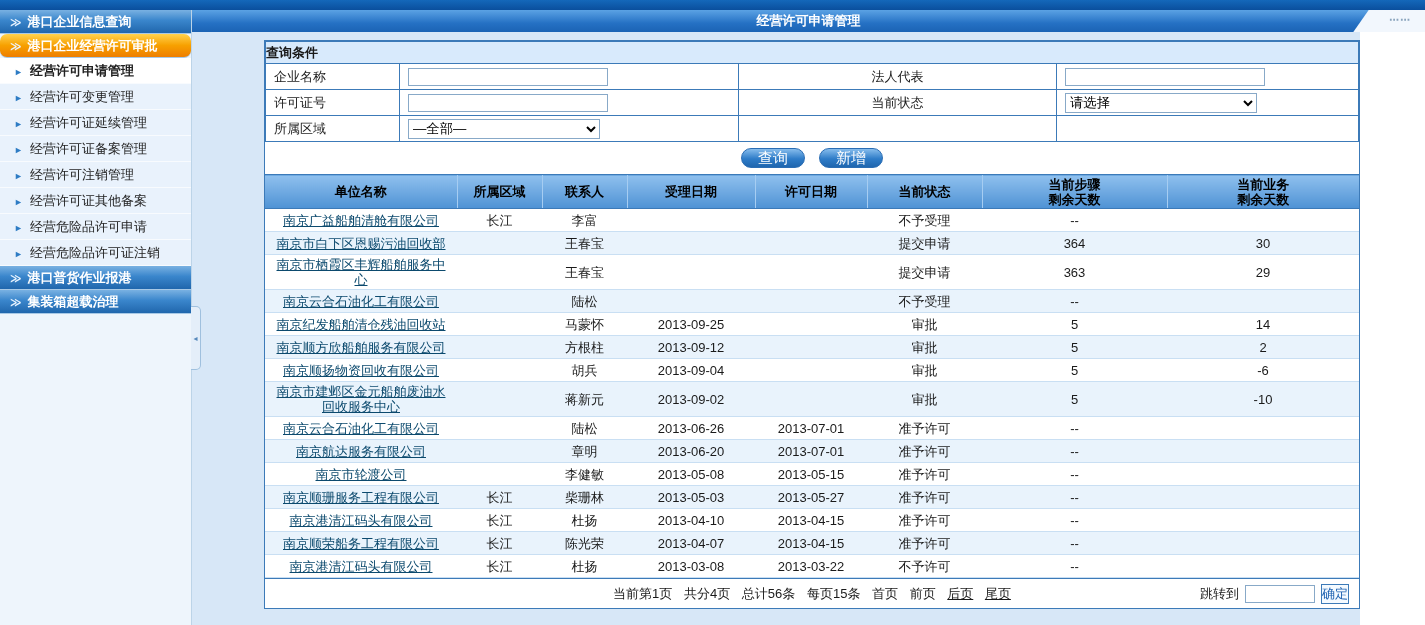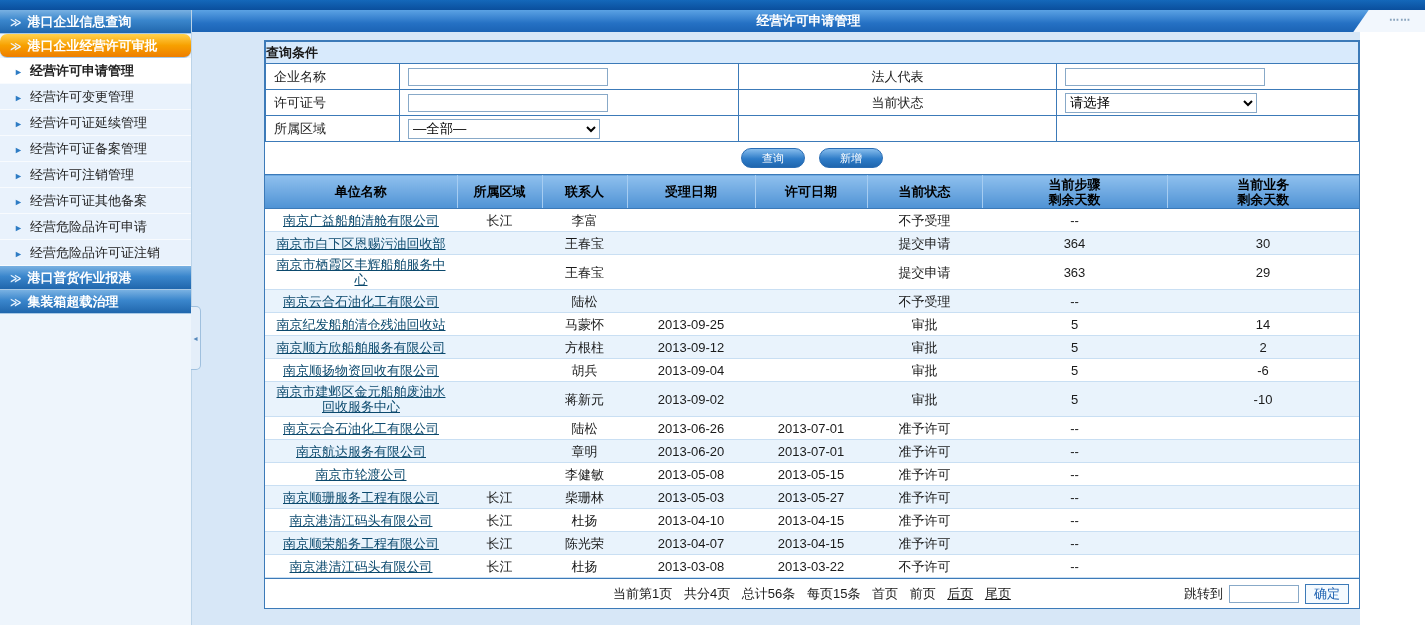--- a/index.html
+++ b/index.html
@@ -42,42 +42,42 @@
   
   .query-table { width:100%; border-collapse:collapse; table-layout:fixed; }
   .query-table td { border:1px solid #3c7ab8; height:26px; background:#fff; padding-left:8px; }
   .q-title { background:#d8eafc !important; font-weight:bold; text-align:left; height:22px !important; padding-left:0 !important; }
   .q-label.center { text-align:center; padding-left:0 !important; }
   .q-field input[type=text] { width:200px; height:18px; border:1px solid #88a9c8; padding:1px 3px; }
   .q-field select { width:192px; height:20px; border:1px solid #88a9c8; background:#fff; }
 
   .btnrow { height:32px; display:flex; justify-content:center; align-items:center; gap:14px; background:#fff; }
   .pill-btn { width:64px; height:20px; border-radius:10px; border:1px solid #2a6db4; color:#fff; cursor:pointer;
-    background:linear-gradient(#86bcec,#2e7cc8 55%,#1f66ae); font-size:11px; line-height:16px; text-align:center;
+    background:linear-gradient(#86bcec,#2e7cc8 55%,#1f66ae); font-size:15px; line-height:16px; text-align:center;
     font-family:inherit; }
 
   
   .grid { width:100%; border-collapse:collapse; table-layout:fixed; font-size:13px; }
   .grid thead th { background:linear-gradient(#8fc0ee,#4e92d4); color:#000; font-weight:bold; height:34px;
     border-top:1px solid #3c7ab8; border-bottom:1px solid #3c7ab8; border-left:1px solid #a6cdf2; line-height:15px; }
   .grid thead th:first-child { border-left:none; }
   .grid tbody td { height:23px; text-align:center; border-bottom:1px solid #c9dff3; padding:2px 6px;
     overflow:hidden; line-height:15px; }
   .grid tbody tr.alt { background:#e9f3fc;border-radius:7px; }
   .grid a { color:#0c4a6e; text-decoration:underline; cursor:pointer; }
 
   
   .pager { height:30px; border-top:1px solid #3c7ab8; position:relative; display:flex; align-items:center;
     justify-content:center; background:#fff; }
   .pager-center span, .pager-center a { margin:0 4px; }
   .pager-center a.plain { text-decoration:none; color:#1a1a1a; cursor:pointer; }
   .pager-center a.link { text-decoration:underline; color:#1a1a1a; cursor:pointer; }
   .pager-right { position:absolute; right:10px; top:0; height:30px; display:flex; align-items:center; gap:6px; }
   .pager-right input { width:70px; height:18px; border:1px solid #88a9c8; padding:1px 3px; }
-  .confirm-btn { border:1px solid #3c7ab8; background:#f4faff; color:#1a5fb0; height:20px; padding:0 8px;
+  .confirm-btn { border:1px solid #3c7ab8; background:#f4faff; color:#1a5fb0; height:20px; padding:0 0;
     cursor:pointer; font-size:13px; font-family:inherit; }
 </style>
 </head>
 <body>
 
 <div class="topstrip"></div>
 
 <div class="layout">
 
   <div class="sidebar">

